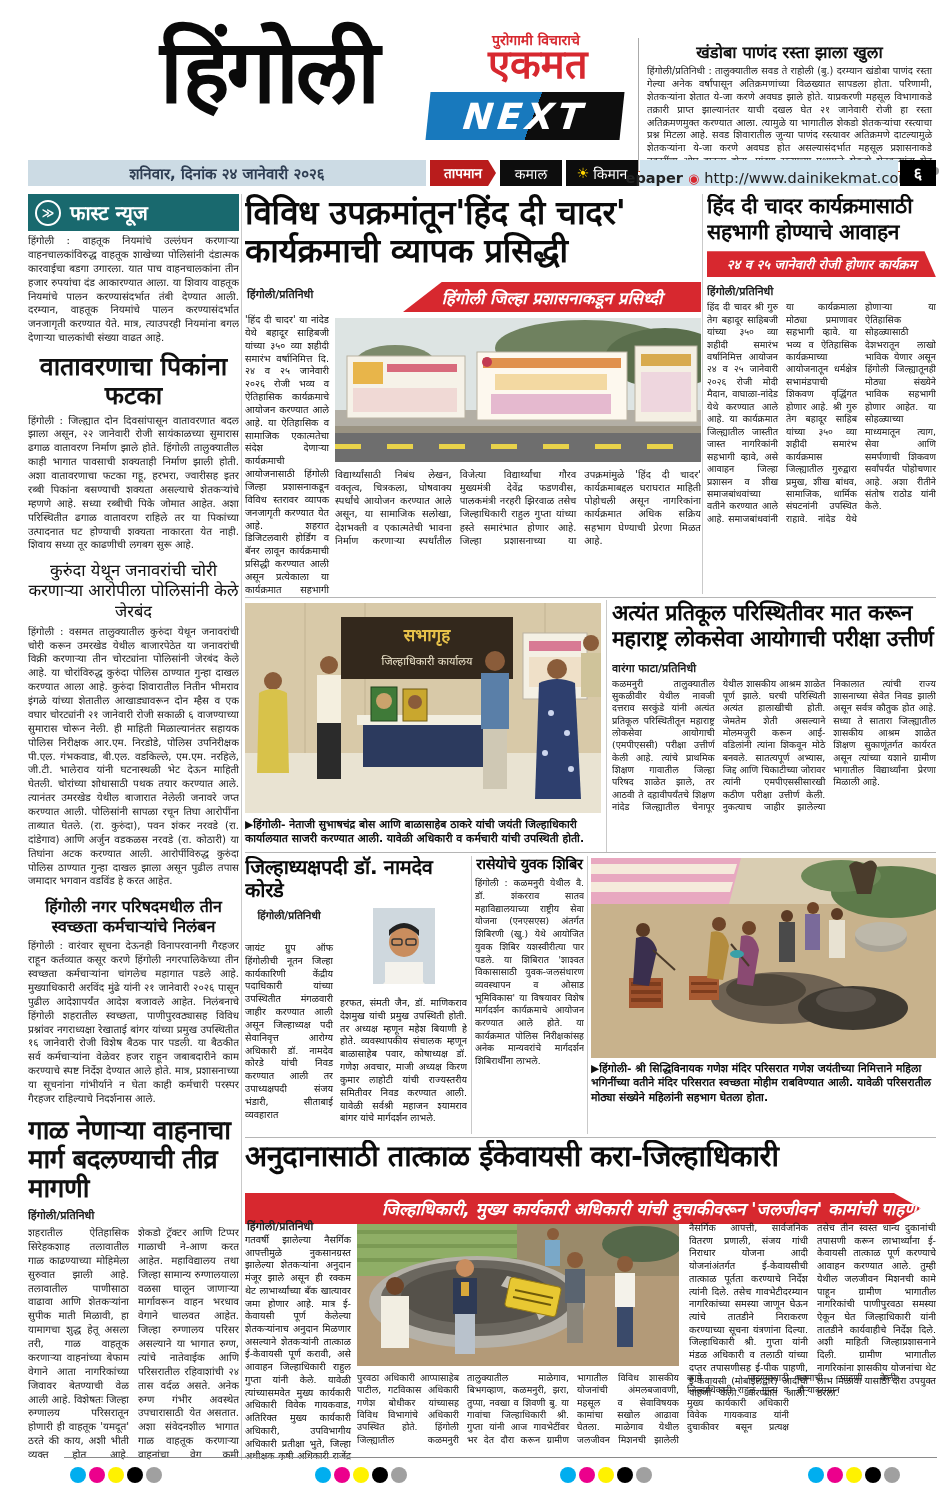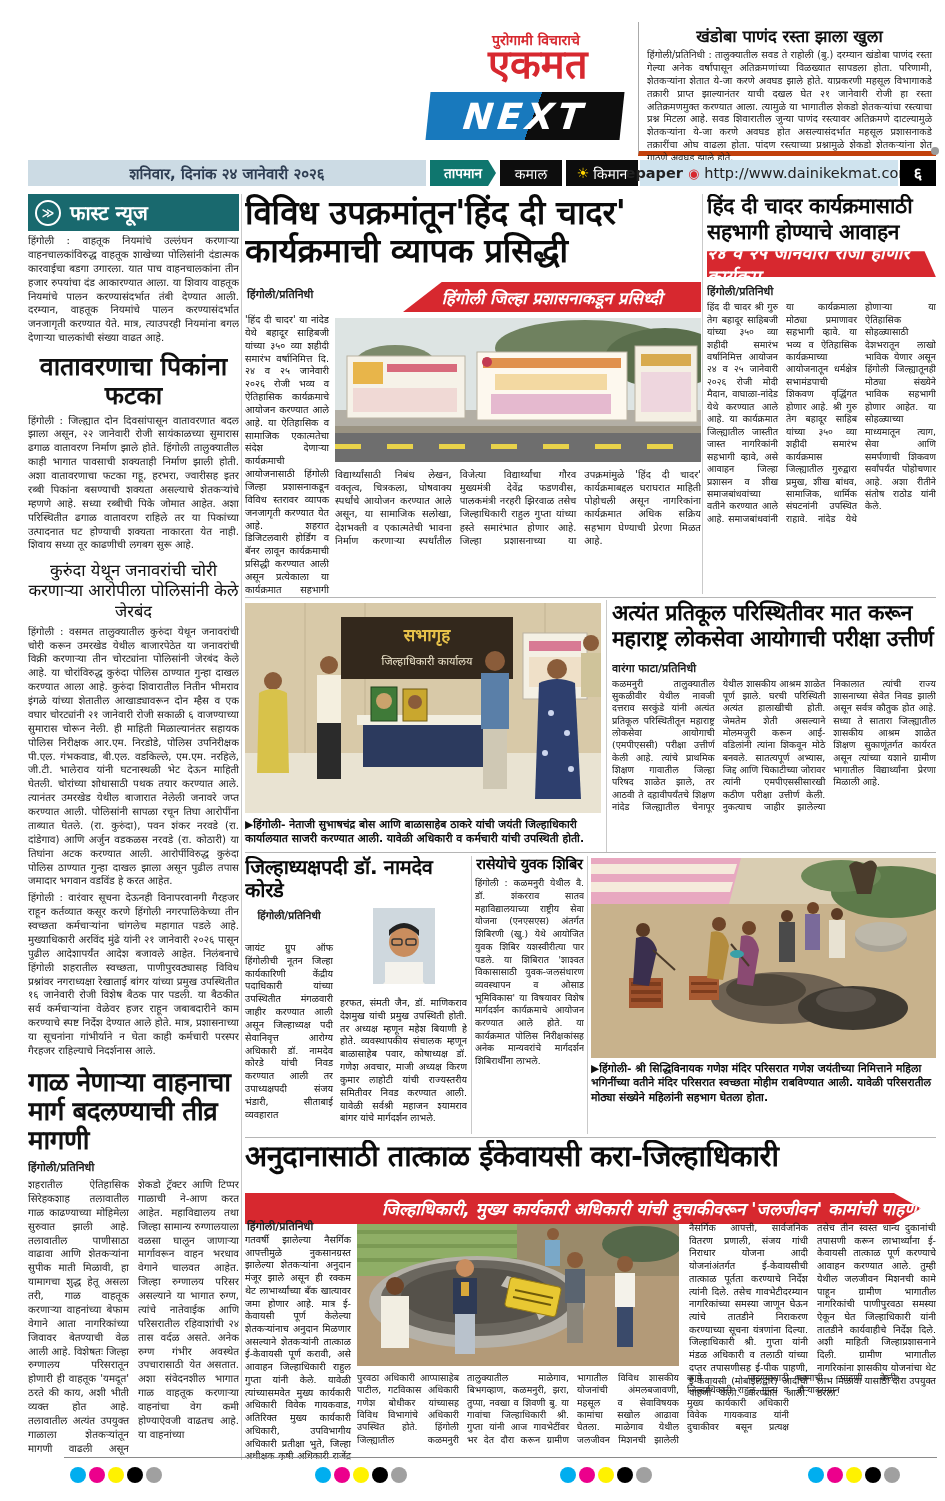--- a/index.html
+++ b/index.html
@@ -20,49 +20,50 @@
   .d-c{background:#00aeef}.d-m{background:#ec008c}.d-y{background:#fff200}
   .d-k{background:#000}.d-g{background:#a0a0a0}
   .cols2{column-count:2;column-gap:9px;}
   .cols3{column-count:3;column-gap:8px;}
 </style>
 </head>
 <body>
 
 <div class="page">
 
+  <div class="abs" style="left:160px;top:26px;width:330px;height:120px;font-size:88px;font-weight:bold;line-height:1.05;letter-spacing:-3px;color:#0a0a0a;">हिंगोली</div>
 
   <div class="abs" style="left:492px;top:30px;font-size:14px;font-weight:bold;color:#d7282f;">पुरोगामी विचाराचे</div>
   <div class="abs" style="left:488px;top:44px;font-size:40px;font-weight:bold;color:#d7282f;line-height:1;">एकमत</div>
 
   <div class="abs" style="left:428px;top:92px;width:194px;height:48px;transform:skewX(-6deg);
        background:linear-gradient(105deg,#1879bd 54%,#0d0d0d 54%);display:flex;align-items:center;justify-content:center;">
     <span style="color:#fff;font-weight:bold;font-style:italic;font-size:36px;letter-spacing:4px;">NEXT</span>
   </div>
 
-  <div class="abs" style="left:638px;top:22px;width:298px;height:134px;border-left:1px solid #aaa;border-bottom:5px solid #c2410c;padding:2px 4px 4px 8px;box-sizing:border-box;">
+  <div class="abs" style="left:638px;top:38px;width:298px;height:134px;border-left:1px solid #aaa;border-bottom:1px solid #c2410c;padding:2px 4px 4px 8px;box-sizing:border-box;">
     <div style="font-size:16.5px;font-weight:bold;text-align:center;margin-bottom:2px;">खंडोबा पाणंद रस्ता झाला खुला</div>
     <div class="just" style="font-size:9.7px;line-height:1.33;color:#1d1d1d;">हिंगोली/प्रतिनिधी : तालुक्यातील सवड ते राहोली (बु.) दरम्यान खंडोबा पाणंद रस्ता गेल्या अनेक वर्षांपासून अतिक्रमणांच्या विळख्यात सापडला होता. परिणामी, शेतकऱ्यांना शेतात ये-जा करणे अवघड झाले होते. याप्रकरणी महसूल विभागाकडे तक्रारी प्राप्त झाल्यानंतर याची दखल घेत २१ जानेवारी रोजी हा रस्ता अतिक्रमणमुक्त करण्यात आला. त्यामुळे या भागातील शेकडो शेतकऱ्यांचा रस्त्याचा प्रश्न मिटला आहे. सवड शिवारातील जुन्या पाणंद रस्त्यावर अतिक्रमणे दाटल्यामुळे शेतकऱ्यांना ये-जा करणे अवघड होत असल्यासंदर्भात महसूल प्रशासनाकडे तक्रारींचा ओघ वाढला होता. पांदण रस्त्याच्या प्रश्नामुळे शेकडो शेतकऱ्यांना शेत गाठणे अवघड झाले होते.</div>
     <div class="abs" style="right:-3px;bottom:-4px;width:8px;height:8px;border-radius:50%;background:#9a9a9a;"></div>
   </div>
 
   <div class="abs" style="left:28px;top:160px;width:398px;height:26px;background:#ccdbe4;display:flex;align-items:center;justify-content:center;">
     <span style="font-size:15px;font-weight:bold;color:#2e3d52;">शनिवार, दिनांक २४ जानेवारी २०२६</span>
   </div>
-  <div class="abs" style="left:430px;top:160px;width:66px;height:26px;background:#0f766e;display:flex;align-items:center;justify-content:center;clip-path:polygon(0 0,88% 0,100% 50%,88% 100%,0 100%);">
+  <div class="abs" style="left:430px;top:160px;width:66px;height:26px;background:#b91c1c;display:flex;align-items:center;justify-content:center;clip-path:polygon(0 0,88% 0,100% 50%,88% 100%,0 100%);">
     <span style="color:#fff;font-weight:bold;font-size:13.5px;">तापमान</span>
   </div>
   <div class="abs" style="left:500px;top:160px;width:62px;height:26px;background:#0d0d0d;display:flex;align-items:center;justify-content:center;">
     <span style="color:#fff;font-size:14px;">कमाल</span>
   </div>
   <div class="abs" style="left:566px;top:160px;width:72px;height:26px;background:#0d0d0d;display:flex;align-items:center;justify-content:center;gap:4px;">
     <span style="color:#ffd400;font-size:14px;">☀</span>
     <span style="color:#fff;font-size:14px;">किमान</span>
   </div>
-  <div class="abs" style="left:640px;top:160px;width:258px;height:26px;background:#cfe3ee;display:flex;align-items:center;justify-content:center;gap:5px;">
+  <div class="abs" style="left:640px;top:160px;width:258px;height:26px;background:#cfe3ee;display:flex;align-items:flex-end;justify-content:center;gap:5px;">
     <span style="font-size:14.5px;font-weight:bold;color:#222;">epaper</span>
     <span style="color:#d7282f;font-size:13px;">◉</span>
     <span style="font-size:14.5px;color:#222;">http://www.dainikekmat.com</span>
   </div>
   <div class="abs" style="left:900px;top:160px;width:36px;height:26px;background:#000;display:flex;align-items:center;justify-content:center;">
     <span style="color:#fff;font-weight:bold;font-size:16px;">६</span>
   </div>
 
   <div class="abs" style="left:28px;top:194px;width:211px;height:1268px;overflow:hidden;">
     <div style="background:#19696e;height:37px;display:flex;align-items:center;padding-left:7px;">
@@ -71,20 +72,21 @@
     </div>
 
     <div class="just body-txt" style="margin-top:3px;">हिंगोली : वाहतूक नियमांचे उल्लंघन करणाऱ्या वाहनचालकांविरुद्ध वाहतूक शाखेच्या पोलिसांनी दंडात्मक कारवाईचा बडगा उगारला. यात पाच वाहनचालकांना तीन हजार रुपयांचा दंड आकारण्यात आला. या शिवाय वाहतूक नियमांचे पालन करण्यासंदर्भात तंबी देण्यात आली. दरम्यान, वाहतूक नियमांचे पालन करण्यासंदर्भात जनजागृती करण्यात येते. मात्र, त्याउपरही नियमांना बगल देणाऱ्या चालकांची संख्या वाढत आहे.</div>
 
     <div style="font-size:25px;font-weight:bold;text-align:center;margin-top:8px;line-height:1.15;">वातावरणाचा पिकांना फटका</div>
     <div class="just body-txt" style="margin-top:3px;">हिंगोली : जिल्ह्यात दोन दिवसांपासून वातावरणात बदल झाला असून, २२ जानेवारी रोजी सायंकाळच्या सुमारास ढगाळ वातावरण निर्माण झाले होते. हिंगोली तालुक्यातील काही भागात पावसाची शक्यताही निर्माण झाली होती. अशा वातावरणाचा फटका गहू, हरभरा, ज्वारीसह इतर रब्बी पिकांना बसण्याची शक्यता असल्याचे शेतकऱ्यांचे म्हणणे आहे. सध्या रब्बीची पिके जोमात आहेत. अशा परिस्थितीत ढगाळ वातावरण राहिले तर या पिकांच्या उत्पादनात घट होण्याची शक्यता नाकारता येत नाही. शिवाय सध्या तूर काढणीची लगबग सुरू आहे.</div>
 
     <div style="font-size:16.5px;font-weight:normal;text-align:center;margin-top:9px;line-height:1.22;">कुरुंदा येथून जनावरांची चोरी करणाऱ्या आरोपीला पोलिसांनी केले जेरबंद</div>
     <div class="just body-txt" style="margin-top:3px;">हिंगोली : वसमत तालुक्यातील कुरुंदा येथून जनावरांची चोरी करून उमरखेड येथील बाजारपेठेत या जनावरांची विक्री करणाऱ्या तीन चोरट्यांना पोलिसांनी जेरबंद केले आहे. या चोरांविरुद्ध कुरुंदा पोलिस ठाण्यात गुन्हा दाखल करण्यात आला आहे. कुरुंदा शिवारातील नितीन भीमराव इंगळे यांच्या शेतातील आखाड्यावरून दोन म्हैस व एक वघार चोरट्यांनी २१ जानेवारी रोजी सकाळी ६ वाजण्याच्या सुमारास चोरून नेली. ही माहिती मिळाल्यानंतर सहायक पोलिस निरीक्षक आर.एम. निरडोडे, पोलिस उपनिरीक्षक पी.एल. गंभकवाड, बी.एल. वडकिल्ले, एम.एम. नरहिले, जी.टी. भालेराव यांनी घटनास्थळी भेट देऊन माहिती घेतली. चोरांच्या शोधासाठी पथक तयार करण्यात आले. त्यानंतर उमरखेड येथील बाजारात नेलेली जनावरे जप्त करण्यात आली. पोलिसांनी सापळा रचून तिघा आरोपींना ताब्यात घेतले. (रा. कुरुंदा), पवन शंकर नरवडे (रा. दांडेगाव) आणि अर्जुन वडकळस नरवडे (रा. कोठारी) या तिघांना अटक करण्यात आली. आरोपींविरुद्ध कुरुंदा पोलिस ठाण्यात गुन्हा दाखल झाला असून पुढील तपास जमादार भगवान वडविंड हे करत आहेत.</div>
 
+    <div style="font-size:16px;font-weight:bold;text-align:center;margin-top:9px;line-height:1.22;">हिंगोली नगर परिषदमधील तीन स्वच्छता कर्मचाऱ्यांचे निलंबन</div>
     <div class="just body-txt" style="margin-top:3px;">हिंगोली : वारंवार सूचना देऊनही विनापरवानगी गैरहजर राहून कर्तव्यात कसूर करणे हिंगोली नगरपालिकेच्या तीन स्वच्छता कर्मचाऱ्यांना चांगलेच महागात पडले आहे. मुख्याधिकारी अरविंद मुंढे यांनी २१ जानेवारी २०२६ पासून पुढील आदेशापर्यंत आदेश बजावले आहेत. निलंबनाचे हिंगोली शहरातील स्वच्छता, पाणीपुरवठ्यासह विविध प्रश्नांवर नगराध्यक्षा रेखाताई बांगर यांच्या प्रमुख उपस्थितीत १६ जानेवारी रोजी विशेष बैठक पार पडली. या बैठकीत सर्व कर्मचाऱ्यांना वेळेवर हजर राहून जबाबदारीने काम करण्याचे स्पष्ट निर्देश देण्यात आले होते. मात्र, प्रशासनाच्या या सूचनांना गांभीर्याने न घेता काही कर्मचारी परस्पर गैरहजर राहिल्याचे निदर्शनास आले.</div>
 
     <div style="font-size:26px;font-weight:bold;margin-top:10px;line-height:1.12;letter-spacing:-.5px;">गाळ नेणाऱ्या वाहनाचा मार्ग बदलण्याची तीव्र मागणी</div>
     <div class="byline" style="margin-top:4px;">हिंगोली/प्रतिनिधी</div>
     <div class="just body-txt cols2" style="margin-top:4px;">शहरातील ऐतिहासिक सिरेहकशाह तलावातील गाळ काढण्याच्या मोहिमेला सुरुवात झाली आहे. तलावातील पाणीसाठा वाढावा आणि शेतकऱ्यांना सुपीक माती मिळावी, हा यामागचा शुद्ध हेतू असला तरी, गाळ वाहतूक करणाऱ्या वाहनांच्या बेफाम वेगाने आता नागरिकांच्या जिवावर बेतण्याची वेळ आली आहे. विशेषतः जिल्हा रुग्णालय परिसरातून होणारी ही वाहतूक 'यमदूत' ठरते की काय, अशी भीती व्यक्त होत आहे. तलावातील अत्यंत उपयुक्त गाळाला शेतकऱ्यांतून मागणी वाढली असून शेकडो ट्रॅक्टर आणि टिप्पर गाळाची ने-आण करत आहेत. महाविद्यालय तथा जिल्हा सामान्य रुग्णालयाला वळसा घालून जाणाऱ्या मार्गावरून वाहन भरधाव वेगाने चालवत आहेत. जिल्हा रुग्णालय परिसर असल्याने या भागात रुग्ण, त्यांचे नातेवाईक आणि परिसरातील रहिवाशांची २४ तास वर्दळ असते. अनेक रुग्ण गंभीर अवस्थेत उपचारासाठी येत असतात. अशा संवेदनशील भागात गाळ वाहतूक करणाऱ्या वाहनांचा वेग कमी होण्याऐवजी वाढतच आहे. या वाहनांच्या</div>
   </div>
 
   <div class="rule-v" style="left:241px;top:194px;height:1266px;"></div>
   <div class="rule-v" style="left:702px;top:194px;height:400px;"></div>
   <div class="rule-v" style="left:606px;top:600px;height:252px;"></div>
@@ -135,21 +137,21 @@
           <rect x="312" y="126" width="26" height="5" fill="#e8d24a"></rect>
         </g>
       </svg>
     </div>
 
     <div class="just abs cols3" style="left:90px;top:274px;width:366px;height:124px;font-size:9.8px;line-height:1.34;">विद्यार्थ्यांसाठी निबंध लेखन, वक्तृत्व, चित्रकला, घोषवाक्य स्पर्धांचे आयोजन करण्यात आले असून, या सामाजिक सलोखा, देशभक्ती व एकात्मतेची भावना निर्माण करणाऱ्या स्पर्धांतील विजेत्या विद्यार्थ्यांचा गौरव मुख्यमंत्री देवेंद्र फडणवीस, पालकमंत्री नरहरी झिरवाळ तसेच जिल्हाधिकारी राहुल गुप्ता यांच्या हस्ते समारंभात होणार आहे. जिल्हा प्रशासनाच्या या उपक्रमांमुळे 'हिंद दी चादर' कार्यक्रमाबद्दल घराघरात माहिती पोहोचली असून नागरिकांना कार्यक्रमात अधिक सक्रिय सहभाग घेण्याची प्रेरणा मिळत आहे.</div>
   </div>
 
   <div class="abs" style="left:707px;top:194px;width:229px;height:400px;overflow:hidden;">
     <div class="headline" style="font-size:21px;line-height:1.22;">हिंद दी चादर कार्यक्रमासाठी सहभागी होण्याचे आवाहन</div>
-    <div class="ribbon" style="width:100%;height:26px;font-size:18px;margin-top:6px;clip-path:polygon(0 0,95% 0,100% 100%,0 100%);">
+    <div class="ribbon" style="width:100%;height:26px;font-size:13px;margin-top:6px;clip-path:polygon(0 0,95% 0,100% 100%,0 100%);">
       <span>२४ व २५ जानेवारी रोजी होणार कार्यक्रम</span>
     </div>
     <div class="byline" style="margin-top:6px;">हिंगोली/प्रतिनिधी</div>
     <div class="just cols3" style="margin-top:3px;height:300px;font-size:9.3px;line-height:1.34;">हिंद दी चादर श्री गुरु तेग बहादूर साहिबजी यांच्या ३५० व्या शहीदी समारंभ वर्षानिमित्त आयोजन २४ व २५ जानेवारी २०२६ रोजी मोदी मैदान, वाघाळा-नांदेड येथे करण्यात आले आहे. या कार्यक्रमात जिल्ह्यातील जास्तीत जास्त नागरिकांनी सहभागी व्हावे, असे आवाहन जिल्हा प्रशासन व शीख समाजबांधवांच्या वतीने करण्यात आले आहे. समाजबांधवांनी या कार्यक्रमाला मोठ्या प्रमाणावर सहभागी व्हावे. या भव्य व ऐतिहासिक कार्यक्रमाच्या आयोजनातून धर्मक्षेत्र सभामंडपाची शिकवण वृद्धिंगत होणार आहे. श्री गुरु तेग बहादूर साहिब यांच्या ३५० व्या शहीदी समारंभ कार्यक्रमास जिल्ह्यातील गुरुद्वारा प्रमुख, शीख बांधव, सामाजिक, धार्मिक संघटनांनी उपस्थित राहावे. नांदेड येथे होणाऱ्या या ऐतिहासिक सोहळ्यासाठी देशभरातून लाखो भाविक येणार असून हिंगोली जिल्ह्यातूनही मोठ्या संख्येने भाविक सहभागी होणार आहेत. या सोहळ्याच्या माध्यमातून त्याग, सेवा आणि समर्पणाची शिकवण सर्वांपर्यंत पोहोचणार आहे. अशा रीतीने संतोष राठोड यांनी केले.</div>
   </div>
 
   <div class="photo abs" style="left:245px;top:603px;width:356px;height:210px;">
     <svg width="356" height="210" viewBox="0 0 356 210">
       <rect width="356" height="210" fill="#ddd2b8"></rect>
       <rect y="0" width="356" height="150" fill="#d8c9a8"></rect>

